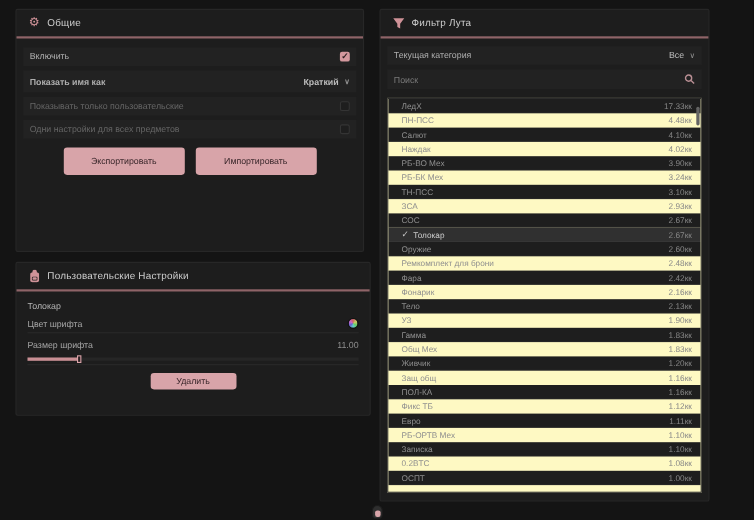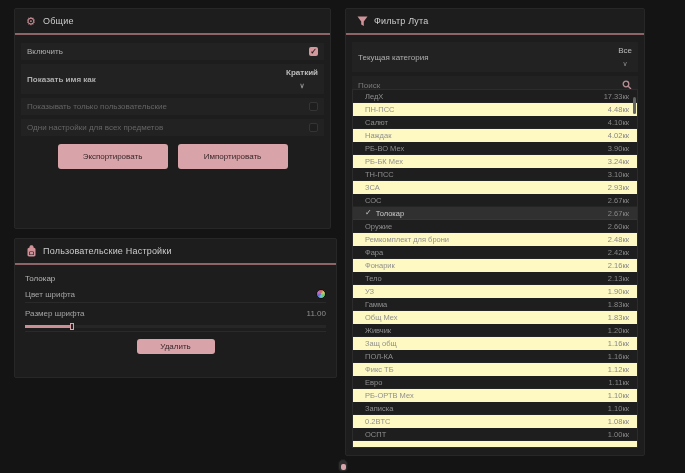--- a/index.html
+++ b/index.html
@@ -21,21 +21,21 @@
   .underline{height:2px;background:#8f6468;margin:2px 0 0 0;}
   .row{
     position:relative;display:flex;align-items:center;justify-content:space-between;
     background:#222222;margin:4px 6px 0 6px;padding:4px 6px;min-height:16px;
   }
   .row .lbl{font-size:8px;color:#aeaeae;}
   .row .lbl.dim{color:#656565;}
   .checkbox{width:9px;height:9px;border-radius:2px;display:flex;align-items:center;justify-content:center;}
   .checkbox.checked{background:#d3989d;color:#2b1d1f;font-size:8px;font-weight:bold;line-height:1;}
   .checkbox.unchecked{background:#1e1e1e;border:1px solid #343434;}
-  .select{display:flex;align-items:center;gap:5px;font-size:8px;color:#bdbdbd;flex-direction:column;}
+  .select{display:flex;align-items:center;gap:5px;font-size:8px;color:#bdbdbd;}
   .chev{color:#8f8f8f;font-size:7px;}
   .btnrow{display:flex;justify-content:center;gap:10px;margin-top:8px;}
   .pinkbtn{
     background:#d8a4a9;color:#39262a;border:none;border-radius:3px;
     font-size:8px;padding:8px 16px;font-family:"Liberation Sans",sans-serif;
     min-width:110px;
   }
   
   .item-label{font-size:8px;color:#b5b5b5;margin:9px 10px 2px 10px;}
   .setting-row{

